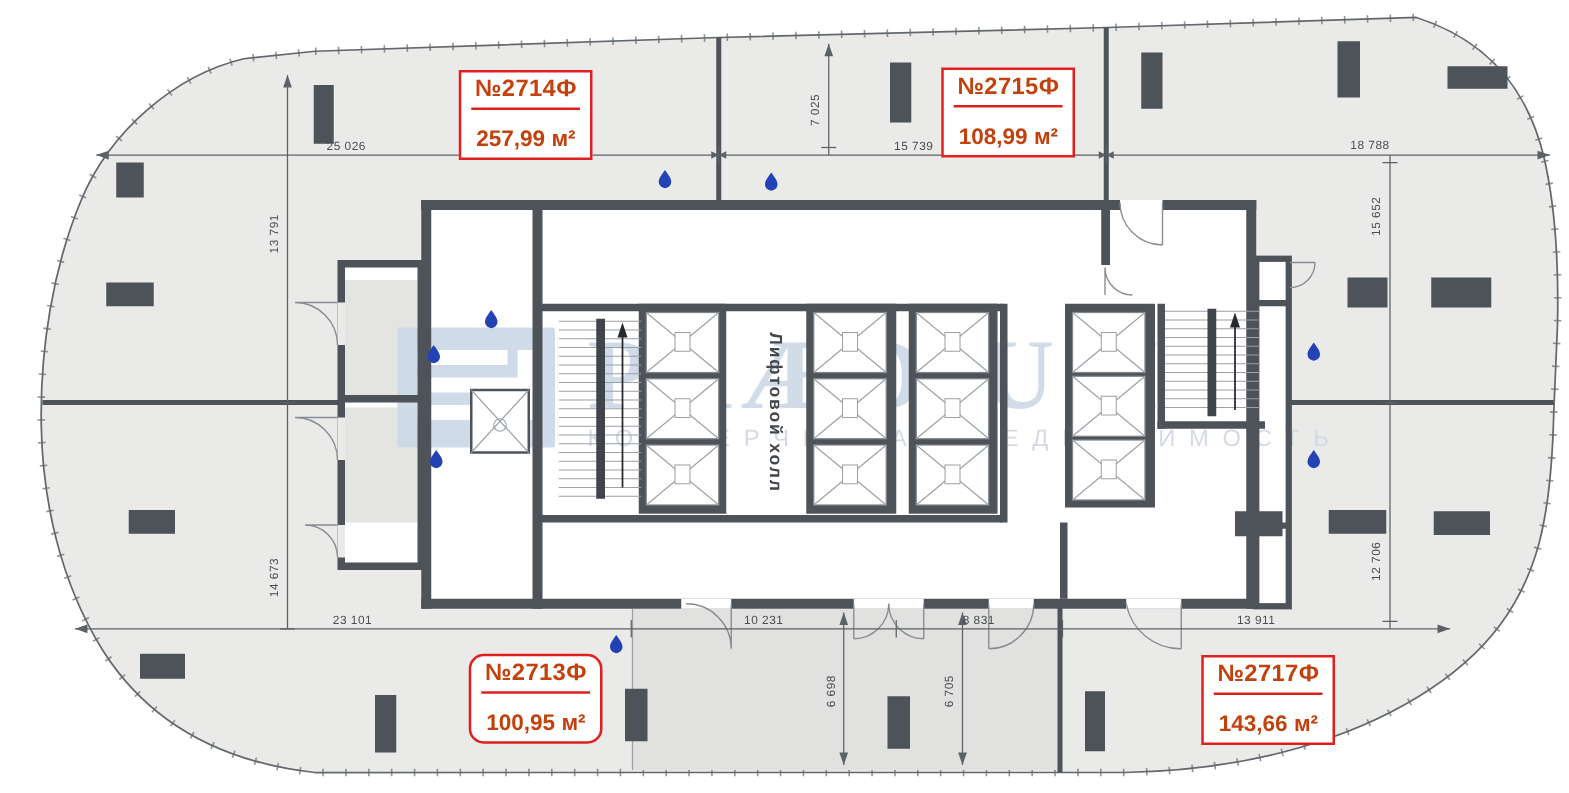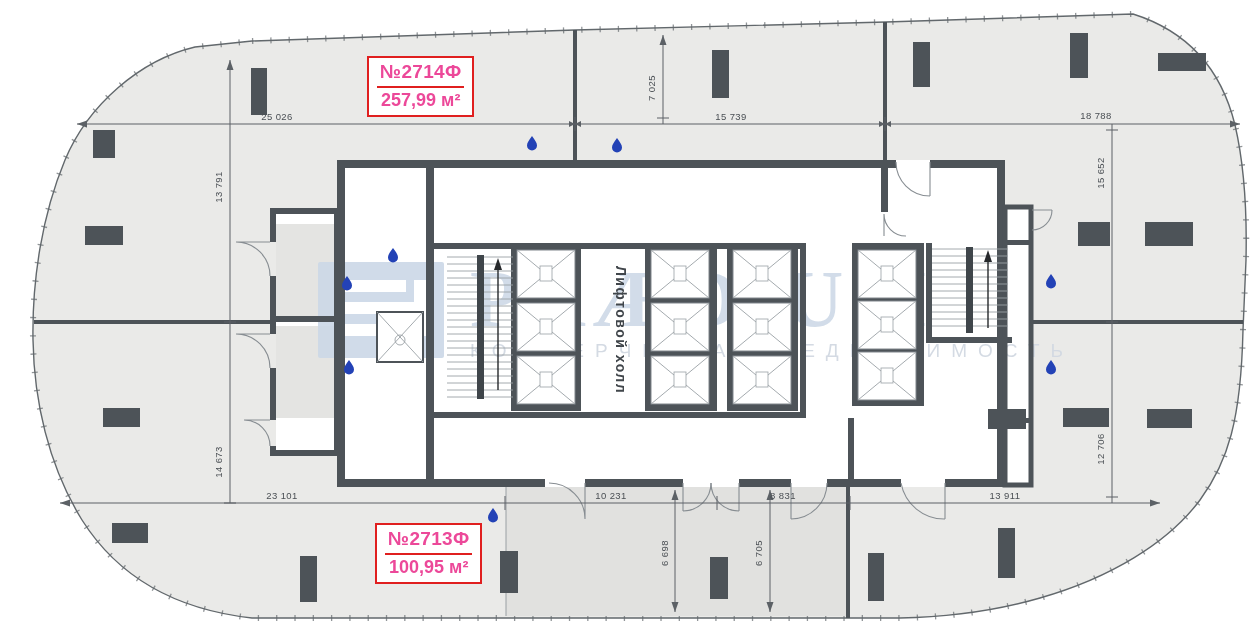--- a/index.html
+++ b/index.html
@@ -5,25 +5,25 @@
   html,body{margin:0;padding:0;background:#fff;}
   body{font-family:"Liberation Sans",sans-serif;}
   .stage{position:relative;width:1255px;height:634px;background:#fff;overflow:hidden;}
   .stage > svg{position:absolute;left:0;top:0;}
   svg text{font-family:"Liberation Sans",sans-serif;}
   .wall{fill:#4d5358;}
   .dim{font-size:9.5px;fill:#4a4f54;letter-spacing:.4px;}
   .lift{font-size:14px;font-weight:700;fill:#41464b;letter-spacing:1.5px;}
   .brand{font-family:"Liberation Serif",serif;font-weight:bold;font-size:80px;letter-spacing:8px;fill:#c7d4e4;opacity:.8;}
   .brandsub{font-size:19px;letter-spacing:11px;fill:#d2d9e2;opacity:.95;}
-  .unit-label{position:absolute;background:#fff;border:2px solid #e01f1f;color:#ec4899;
+  .unit-label{position:absolute;background:#fff;border:2px solid #e01f1f;color:#c2410c;
     text-align:center;padding:3px 8px 4px;line-height:1.2;z-index:10;}
   .unit-number{display:block;font-size:19px;font-weight:700;border-bottom:2px solid #e01f1f;
     padding:0 3px 2px;white-space:nowrap;letter-spacing:.3px;}
-  .unit-area{display:block;font-size:18px;font-weight:700;padding-top:2px;white-space:nowrap;}
+  .unit-area{display:block;font-size:18px;font-weight:700;padding-top:13px;white-space:nowrap;}
 </style>
 </head>
 <body>
 
 <div class="stage">
 <svg width="1255" height="634" viewBox="0 0 1255 634">
   <defs>
     <g id="shaft">
       <rect width="58" height="48" fill="#ffffff" stroke="#80868b" stroke-width="1"></rect>
       <path d="M0,0 L58,48 M0,48 L58,0" stroke="#9aa0a5" stroke-width="0.9" fill="none"></path>
@@ -229,17 +229,25 @@
     <use href="#drop" x="493" y="515"></use>
     <use href="#drop" x="1051" y="281"></use>
     <use href="#drop" x="1051" y="367"></use>
   </g>
 </svg>
 
 <div class="unit-label" style="left:367px;top:56px;">
   <span class="unit-number">№2714Ф</span>
   <span class="unit-area">257,99 м²</span>
 </div>
-<div class="unit-label" style="left:375px;top:523px;">
+<div class="unit-label" style="left:753px;top:54px;">
+  <span class="unit-number">№2715Ф</span>
+  <span class="unit-area">108,99 м²</span>
+</div>
+<div class="unit-label" style="left:375px;top:523px;border-radius:12px;">
   <span class="unit-number">№2713Ф</span>
   <span class="unit-area">100,95 м²</span>
 </div>
+<div class="unit-label" style="left:961px;top:524px;">
+  <span class="unit-number">№2717Ф</span>
+  <span class="unit-area">143,66 м²</span>
+</div>
 </div>
 
 </body></html>

